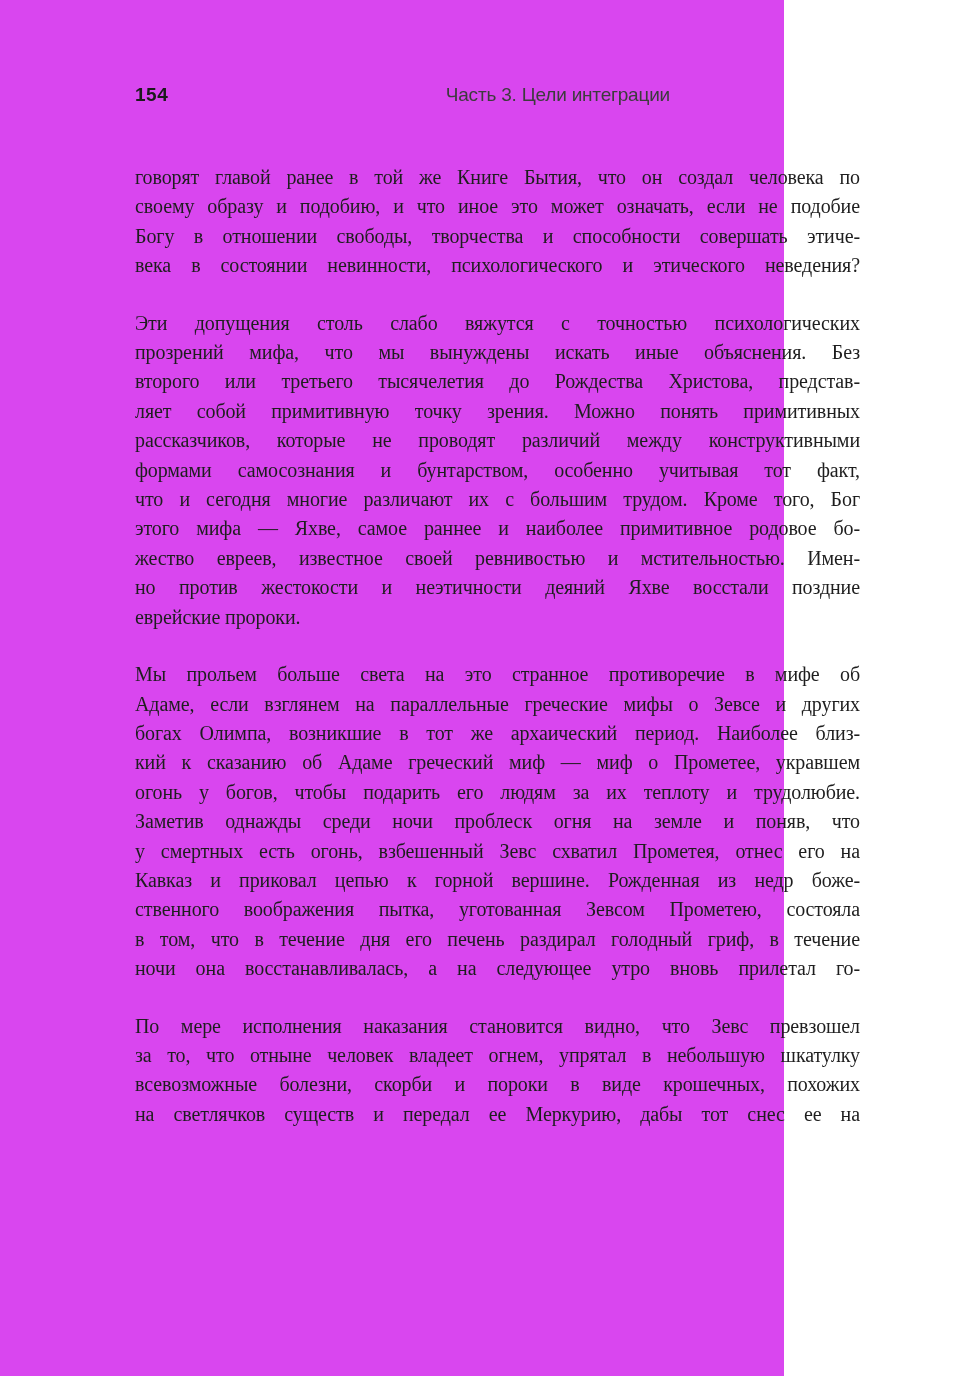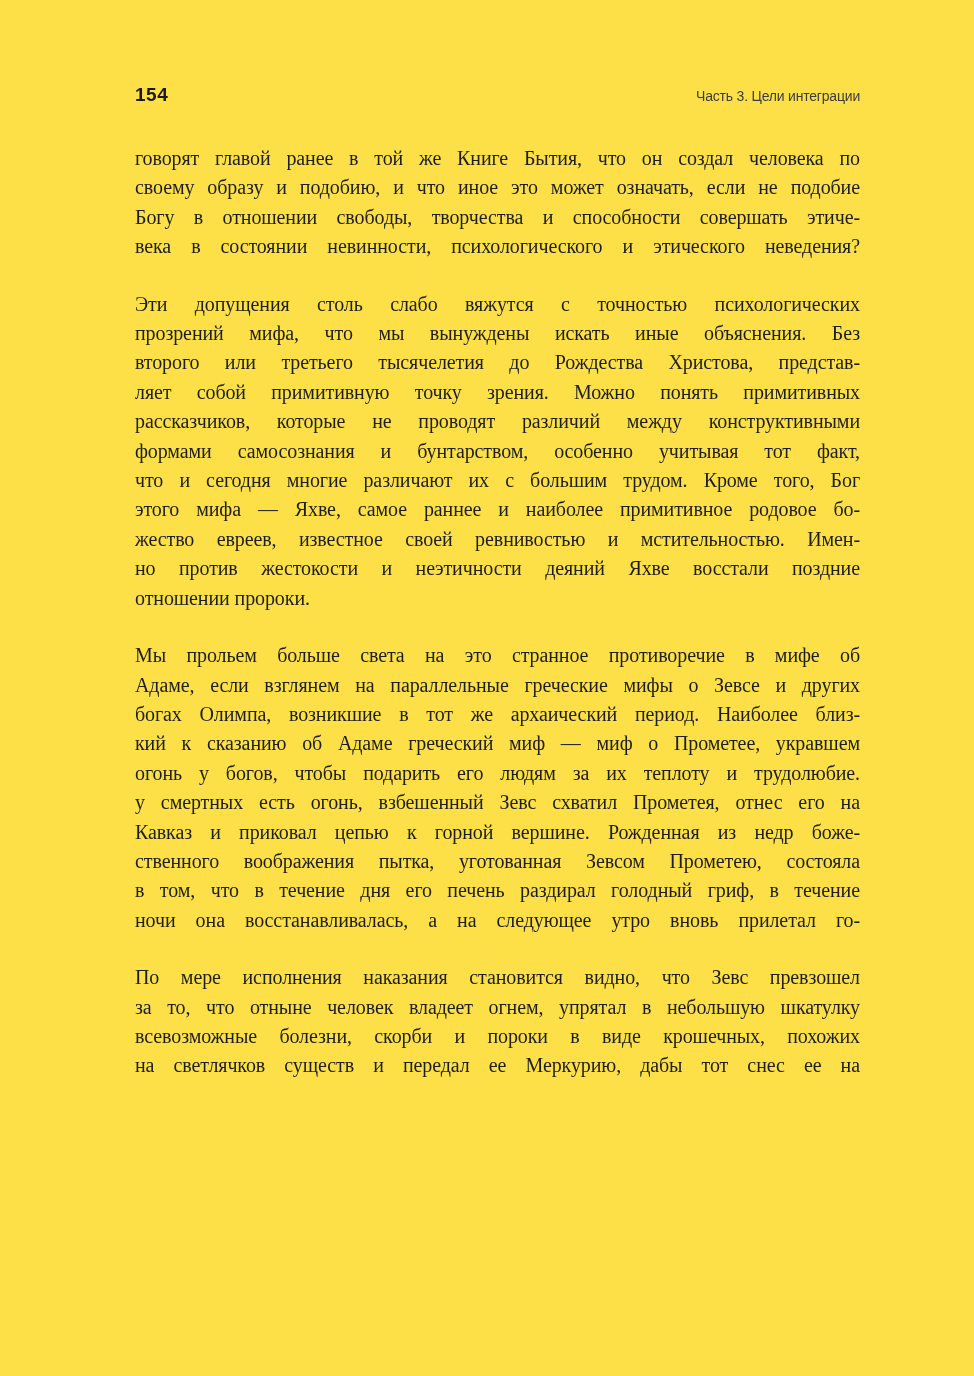--- a/index.html
+++ b/index.html
@@ -5,50 +5,50 @@
   * { margin: 0; padding: 0; box-sizing: border-box; }
   html, body { background: #ffffff; }
   body {
     width: 974px;
     height: 1376px;
     position: relative;
     overflow: hidden;
     font-family: "Liberation Serif", serif;
   }
   .page {
-    width: 974px;
+    width: 784px;
     height: 1376px;
-    background: #fde047;
+    background: #d946ef;
     position: relative;
   }
   .running-head {
     position: absolute;
     top: 84px;
     left: 135px;
     right: 114px;
     display: flex;
     justify-content: space-between;
     align-items: baseline;
     font-family: "Liberation Sans", sans-serif;
   }
   .pagenum {
     font-size: 19px;
     font-weight: 700;
     color: #1b1b1b;
     letter-spacing: 0.5px;
   }
   .chapter {
-    font-size: 14px;
+    font-size: 19px;
     font-weight: 400;
     color: #3c3c3c;
     letter-spacing: -0.2px;
   }
   .body-text {
     position: absolute;
-    top: 144px;
+    top: 163px;
     left: 135px;
     width: 725px;
     color: #1e1e1e;
     font-size: 20px;
     line-height: 29.4px;
     letter-spacing: -0.1px;
   }
   .para { margin-bottom: 28px; }
   .pline {
     text-align: justify;
@@ -77,28 +77,29 @@
         <div class="pline">Эти допущения столь слабо вяжутся с точностью психологических</div>
         <div class="pline">прозрений мифа, что мы вынуждены искать иные объяснения. Без</div>
         <div class="pline">второго или третьего тысячелетия до Рождества Христова, представ-</div>
         <div class="pline">ляет собой примитивную точку зрения. Можно понять примитивных</div>
         <div class="pline">рассказчиков, которые не проводят различий между конструктивными</div>
         <div class="pline">формами самосознания и бунтарством, особенно учитывая тот факт,</div>
         <div class="pline">что и сегодня многие различают их с большим трудом. Кроме того, Бог</div>
         <div class="pline">этого мифа — Яхве, самое раннее и наиболее примитивное родовое бо-</div>
         <div class="pline">жество евреев, известное своей ревнивостью и мстительностью. Имен-</div>
         <div class="pline">но против жестокости и неэтичности деяний Яхве восстали поздние</div>
-        <div class="pline ragged">отношении пророки.</div>
+        <div class="pline ragged">еврейские пророки.</div>
       </div>
     <div class="para">
         <div class="pline">Мы прольем больше света на это странное противоречие в мифе об</div>
         <div class="pline">Адаме, если взглянем на параллельные греческие мифы о Зевсе и других</div>
         <div class="pline">богах Олимпа, возникшие в тот же архаический период. Наиболее близ-</div>
         <div class="pline">кий к сказанию об Адаме греческий миф — миф о Прометее, укравшем</div>
         <div class="pline">огонь у богов, чтобы подарить его людям за их теплоту и трудолюбие.</div>
+        <div class="pline">Заметив однажды среди ночи проблеск огня на земле и поняв, что</div>
         <div class="pline">у смертных есть огонь, взбешенный Зевс схватил Прометея, отнес его на</div>
         <div class="pline">Кавказ и приковал цепью к горной вершине. Рожденная из недр боже-</div>
         <div class="pline">ственного воображения пытка, уготованная Зевсом Прометею, состояла</div>
         <div class="pline">в том, что в течение дня его печень раздирал голодный гриф, в течение</div>
         <div class="pline">ночи она восстанавливалась, а на следующее утро вновь прилетал го-</div>
       </div>
     <div class="para">
         <div class="pline">По мере исполнения наказания становится видно, что Зевс превзошел</div>
         <div class="pline">за то, что отныне человек владеет огнем, упрятал в небольшую шкатулку</div>
         <div class="pline">всевозможные болезни, скорби и пороки в виде крошечных, похожих</div>

